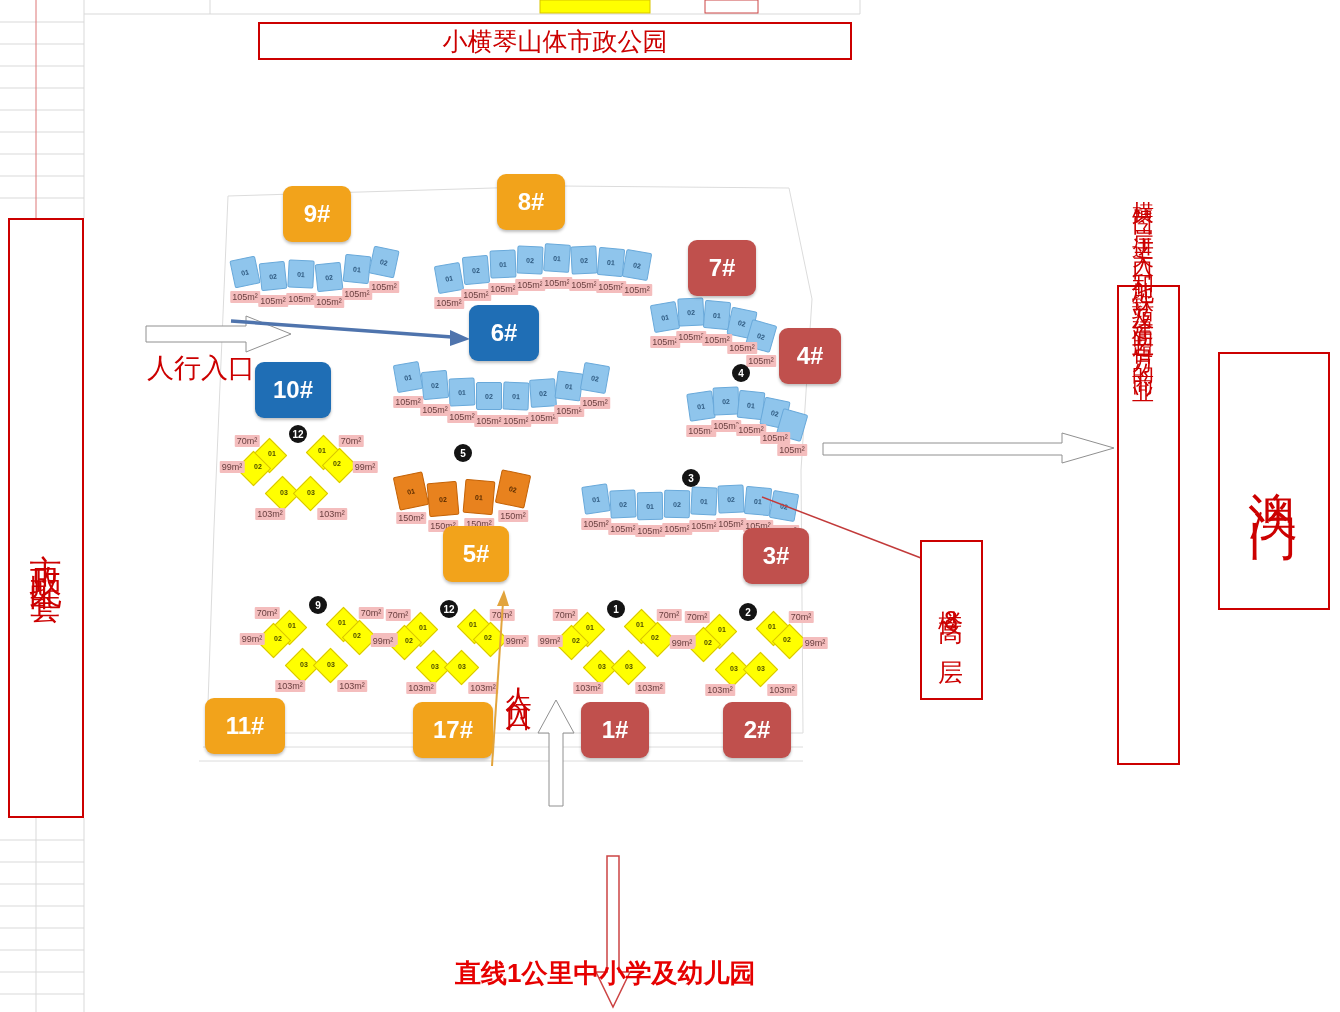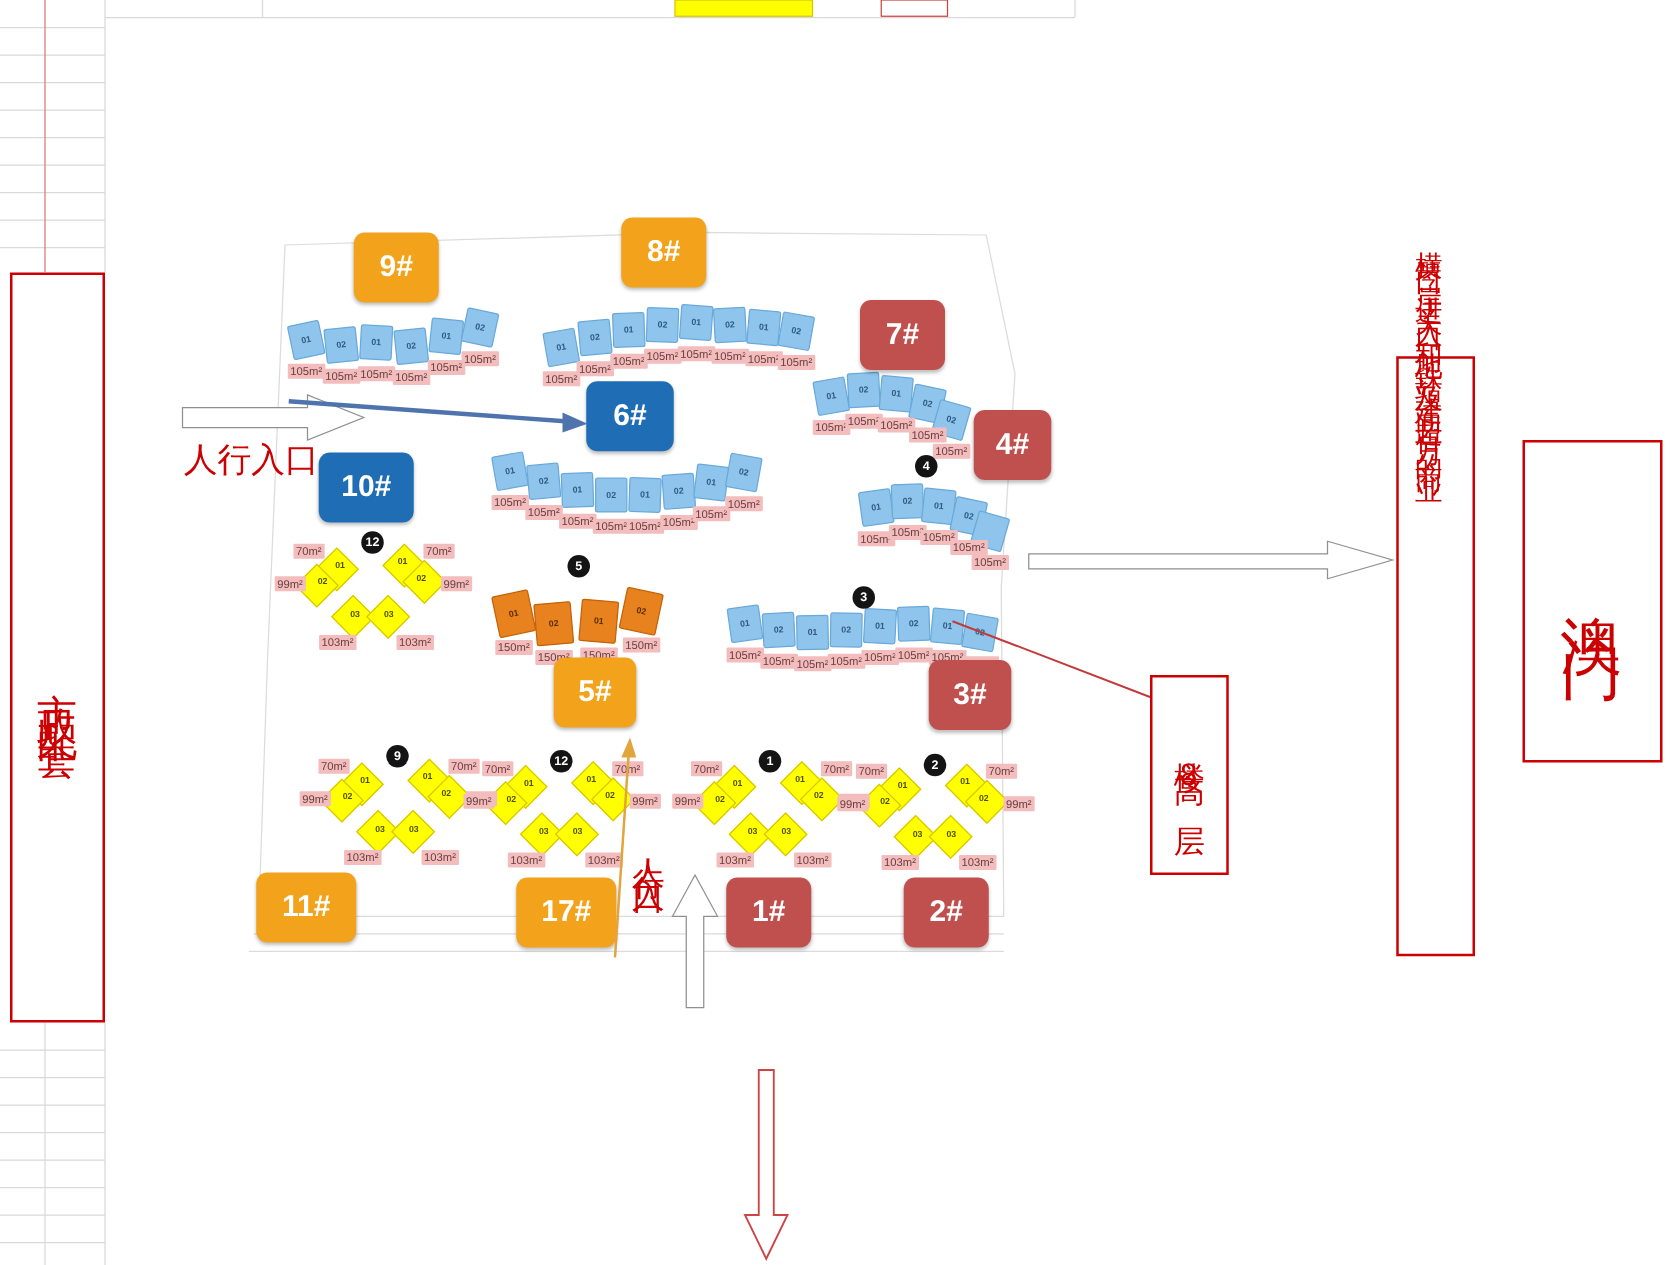--- a/index.html
+++ b/index.html
@@ -364,33 +364,37 @@
     <polygon points="823,443 1062,443 1062,433 1114,448 1062,463 1062,455 823,455" fill="#ffffff" stroke="#909090"></polygon>
     <polygon points="549,806 549,733 538,733 556,700 574,733 563,733 563,806" fill="#ffffff" stroke="#909090"></polygon>
     <polygon points="607,856 607,972 596,972 613,1007 630,972 619,972 619,856" fill="#ffffff" stroke="#cc4444" stroke-width="1.5"></polygon>
     <g>
       <line x1="492" y1="766" x2="503" y2="602" stroke="#e2a43c" stroke-width="2"></line>
       <polygon points="497,606 509,606 504,590" fill="#e2a43c"></polygon>
     </g>
     <line x1="762" y1="497" x2="921" y2="558" stroke="#c23a3a" stroke-width="1.5"></line>
   </svg>
 
+  <div class="rbox" id="park-banner">
+    <span class="red-text">小横琴山体市政公园</span>
+  </div>
 
   <div class="rbox" id="municipal-box">
     <span class="red-text vtext">市政配套</span>
   </div>
 
   <div class="rbox" id="port-box"></div>
   <div class="ov red-text vtext" id="port-text">横琴口岸进关入口和地铁站及建面超百万的商业</div>
 
   <div class="rbox" id="macau-box">
     <span class="red-text vtext">澳门</span>
   </div>
 
 
+  <div class="ov" id="schools-text">直线1公里中小学及幼儿园</div>
 
 
   <div class="rbox" id="floors-box">
     <span class="red-text vtext">楼高8层</span>
   </div>
 
   <div class="ov red-text" id="entrance-left">人行入口</div>
 
   <div class="ov red-text vtext" id="entrance-bottom">人行入口</div>
 

